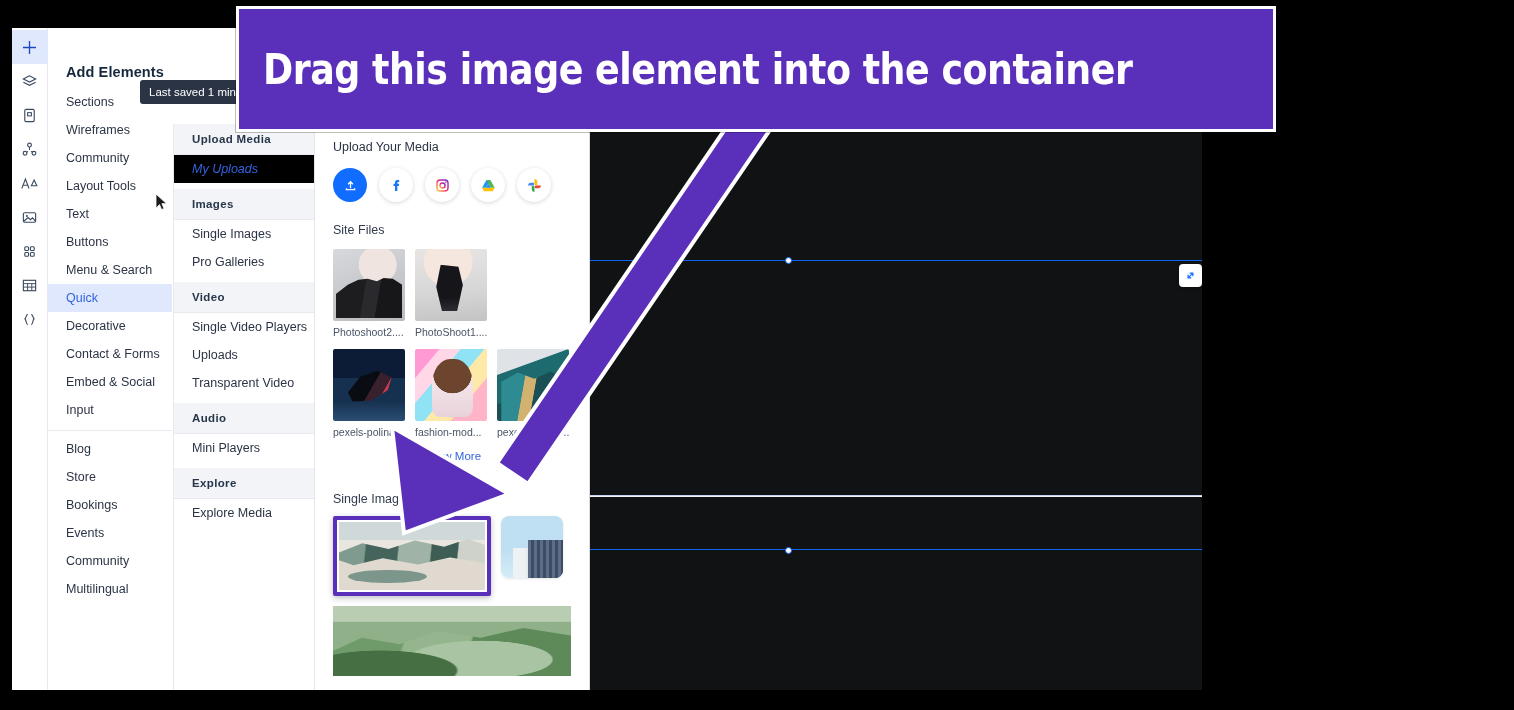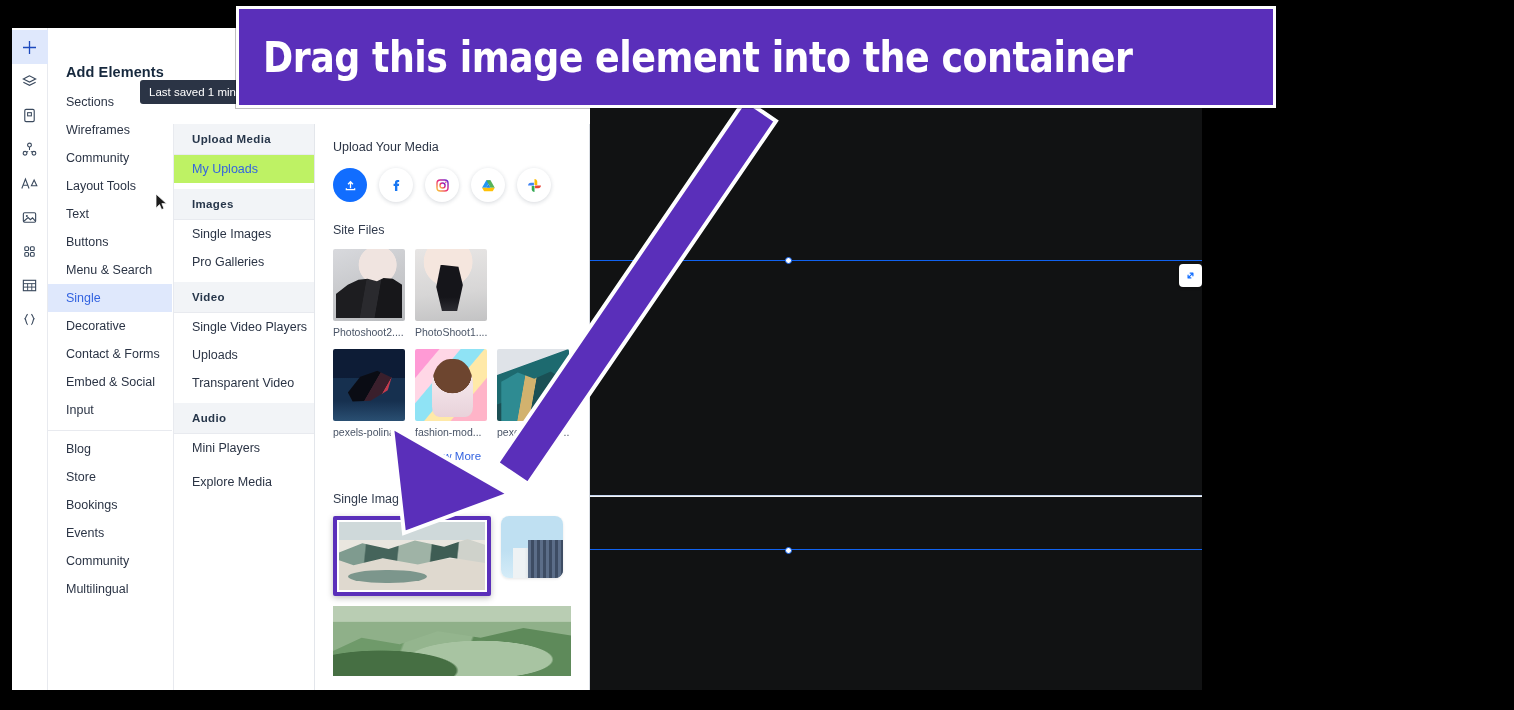--- a/index.html
+++ b/index.html
@@ -60,21 +60,21 @@
   }
   .sub-head {
     height: 31px; background: #f2f4f7; display: flex; align-items: center;
     padding-left: 18px; font-size: 11.5px; font-weight: bold; color: #27364a;
     letter-spacing: .35px; border-bottom: 1px solid #e8eaef; white-space: nowrap;
   }
   .sub-item {
     height: 28px; display: flex; align-items: center; padding-left: 18px;
     font-size: 12.5px; color: #2b3445; cursor: pointer; white-space: nowrap;
   }
-  .sub-item.active { background: #bef264; color: #3363e0; }
+  .sub-item.active { background: #000000; color: #3363e0; font-style: italic; }
   .sub-pad { height: 6px; }
 
   
   .panel-col-3 {
     position: absolute; left: 303px; top: 96px; width: 275px; height: 566px;
     background: #fff; border-right: 1px solid #d9dde3; overflow: hidden;
   }
   .mp-label { font-size: 12.5px; color: #2b3445; }
   .mp-sec-title { font-size: 12.5px; color: #313b4d; }
   .upload-row { display: flex; gap: 12px; padding: 0 18px; }
@@ -163,21 +163,21 @@
     background: #2b3445; color: #fff; border-radius: 3px;
     font-size: 11.5px; display: flex; align-items: center;
     padding: 0 9px; white-space: nowrap; z-index: 30;
   }
 
   
   .cursor { position: absolute; left: 143px; top: 165px; z-index: 40; }
 
   
   .banner {
-    position: absolute; left: 236px; top: 6px; width: 1040px; height: 102px;
+    position: absolute; left: 236px; top: 6px; width: 1040px; height: 126px;
     background: #5a2fba; border: 3px solid #fff; z-index: 50;
     display: flex; align-items: center; padding: 0 24px;
     box-shadow: 0 0 0 1px rgba(0,0,0,.25);
   }
   .banner span {
     color: #fff; font-size: 43px; font-weight: bold;
     letter-spacing: -.5px; white-space: nowrap;
     font-family: "DejaVu Sans Condensed", "Liberation Sans Narrow", "Liberation Sans", sans-serif;
     transform: scaleX(.94); transform-origin: left center;
   }
@@ -360,21 +360,21 @@
 
     <div class="cat-list">
       <div class="cat-group">
         <div class="cat-item">Sections</div>
         <div class="cat-item">Wireframes</div>
         <div class="cat-item">Community</div>
         <div class="cat-item">Layout Tools</div>
         <div class="cat-item">Text</div>
         <div class="cat-item">Buttons</div>
         <div class="cat-item">Menu &amp; Search</div>
-        <div class="cat-item sel-blue">Single</div>
+        <div class="cat-item sel-blue">Quick</div>
         <div class="cat-item">Decorative</div>
         <div class="cat-item">Contact &amp; Forms</div>
         <div class="cat-item">Embed &amp; Social</div>
         <div class="cat-item">Input</div>
       </div>
       <div class="cat-group">
         <div class="cat-item">Blog</div>
         <div class="cat-item">Store</div>
         <div class="cat-item">Bookings</div>
         <div class="cat-item">Events</div>
@@ -392,20 +392,21 @@
       <div class="sub-item">Pro Galleries</div>
       <div class="sub-pad"></div>
       <div class="sub-head">Video</div>
       <div class="sub-item">Single Video Players</div>
       <div class="sub-item">Uploads</div>
       <div class="sub-item">Transparent Video</div>
       <div class="sub-pad"></div>
       <div class="sub-head">Audio</div>
       <div class="sub-item">Mini Players</div>
       <div class="sub-pad"></div>
+      <div class="sub-head">Explore</div>
       <div class="sub-item">Explore Media</div>
     </div>
 
     <div class="panel-col-3">
 
       <div class="mp-label" style="padding:16px 18px 0;">Upload Your Media</div>
 
       <div class="upload-row" style="margin-top:14px;">
         <div class="up-circle primary">
           <svg width="15" height="15" viewBox="0 0 16 16">

